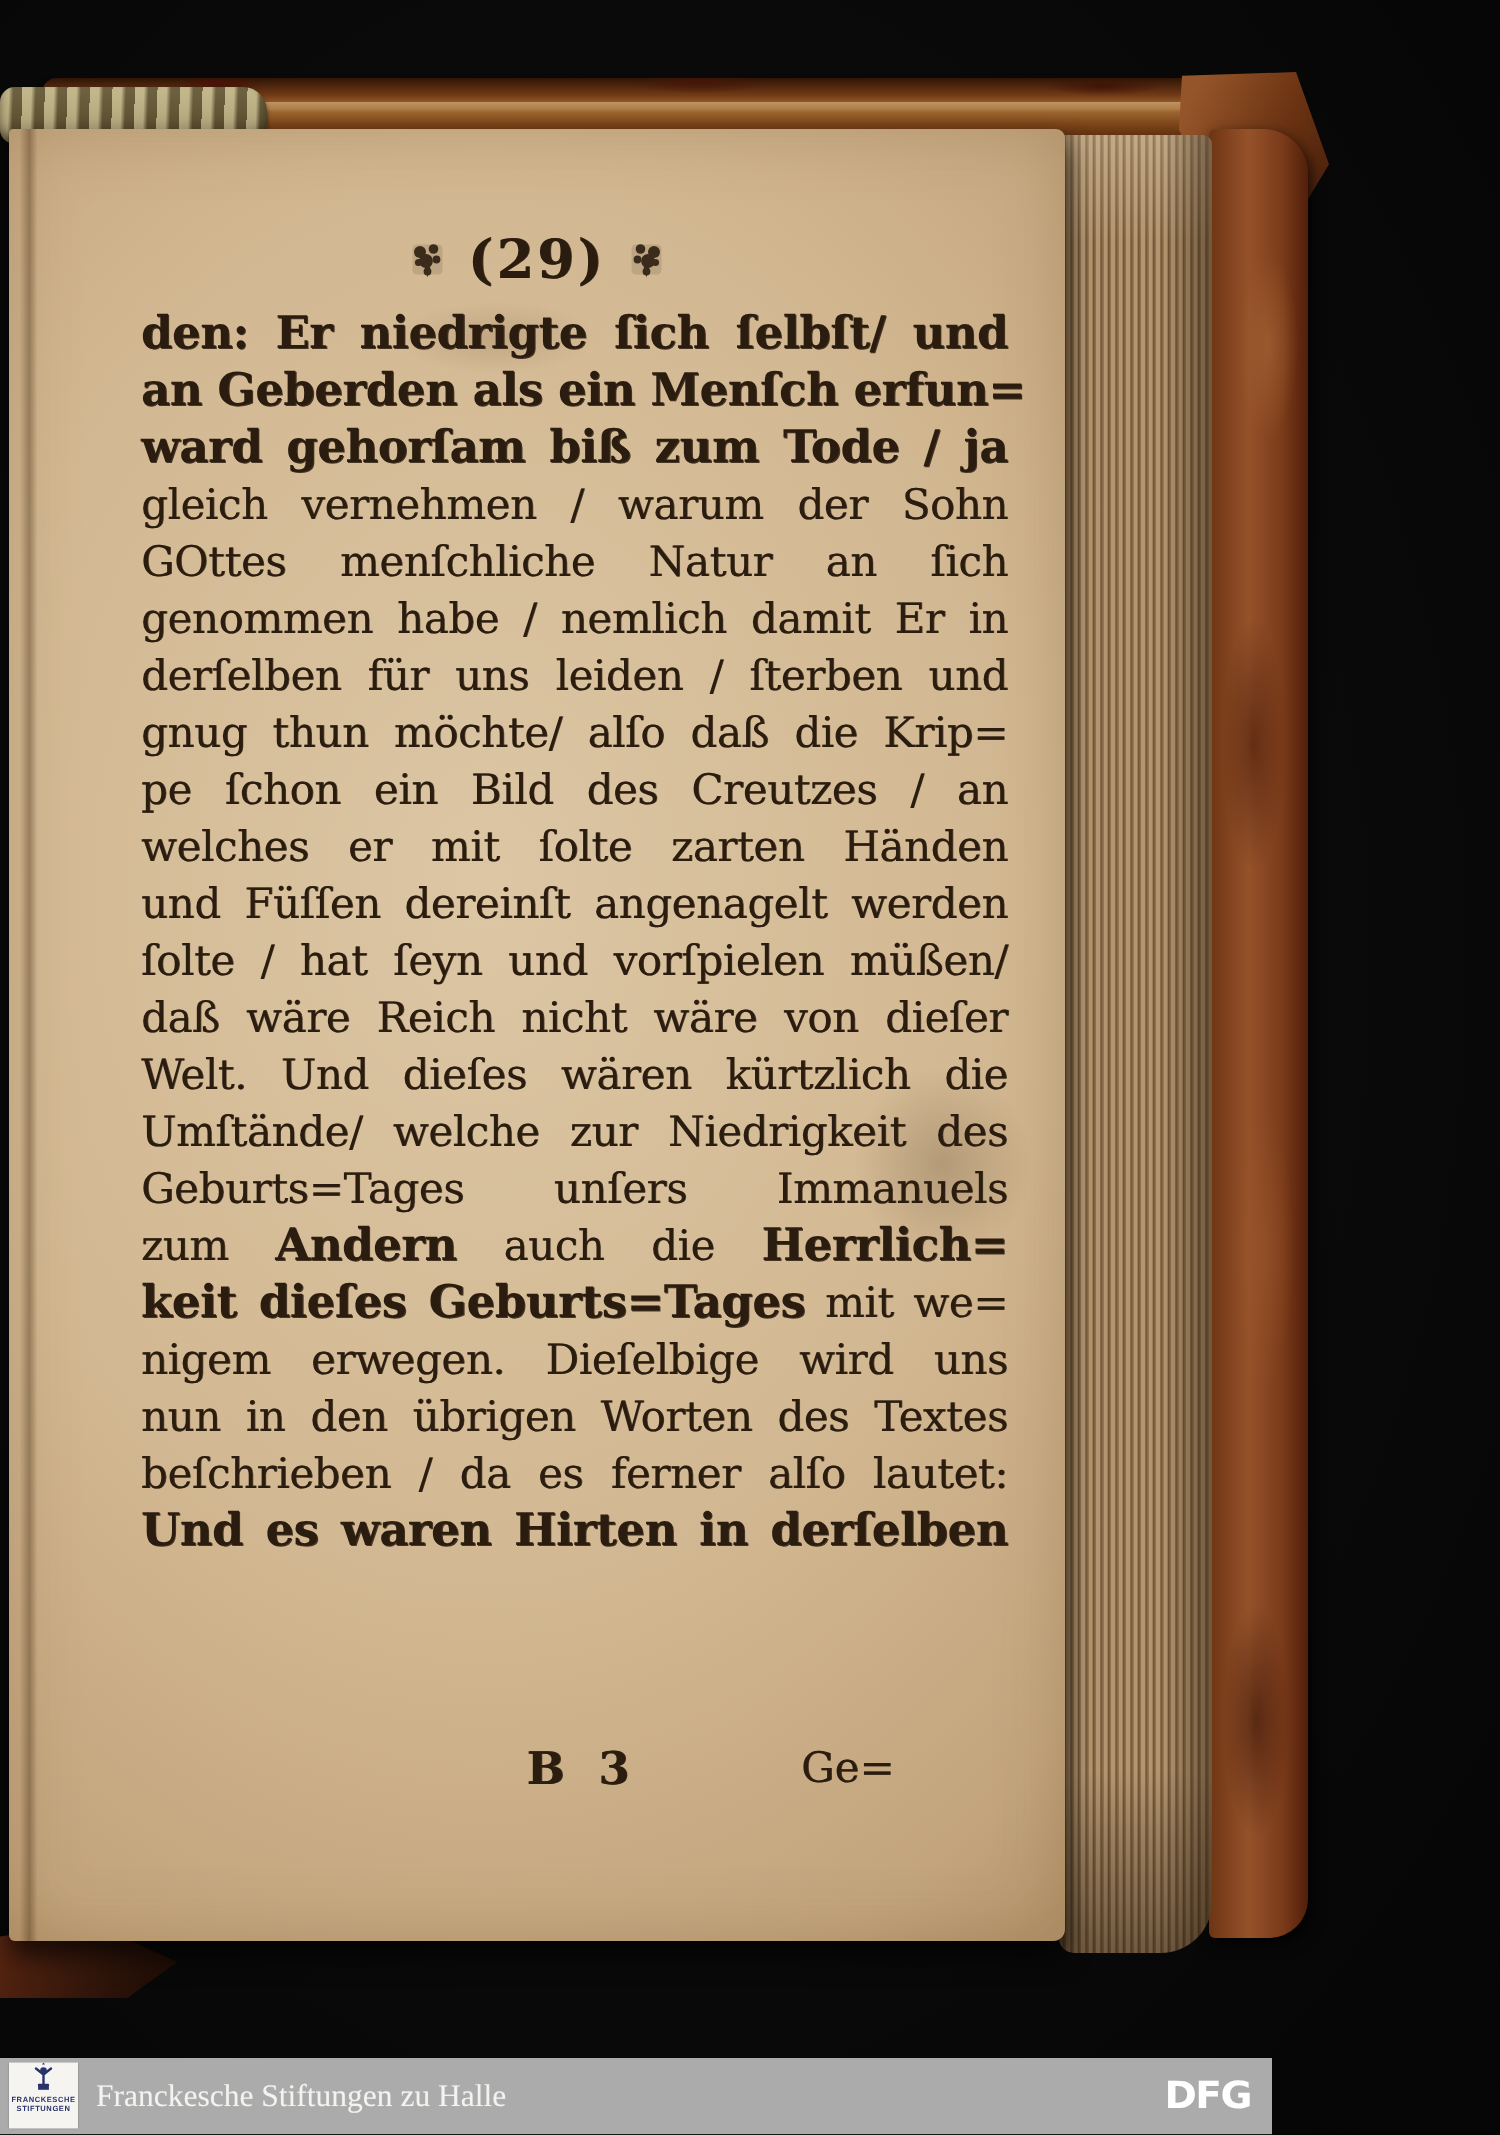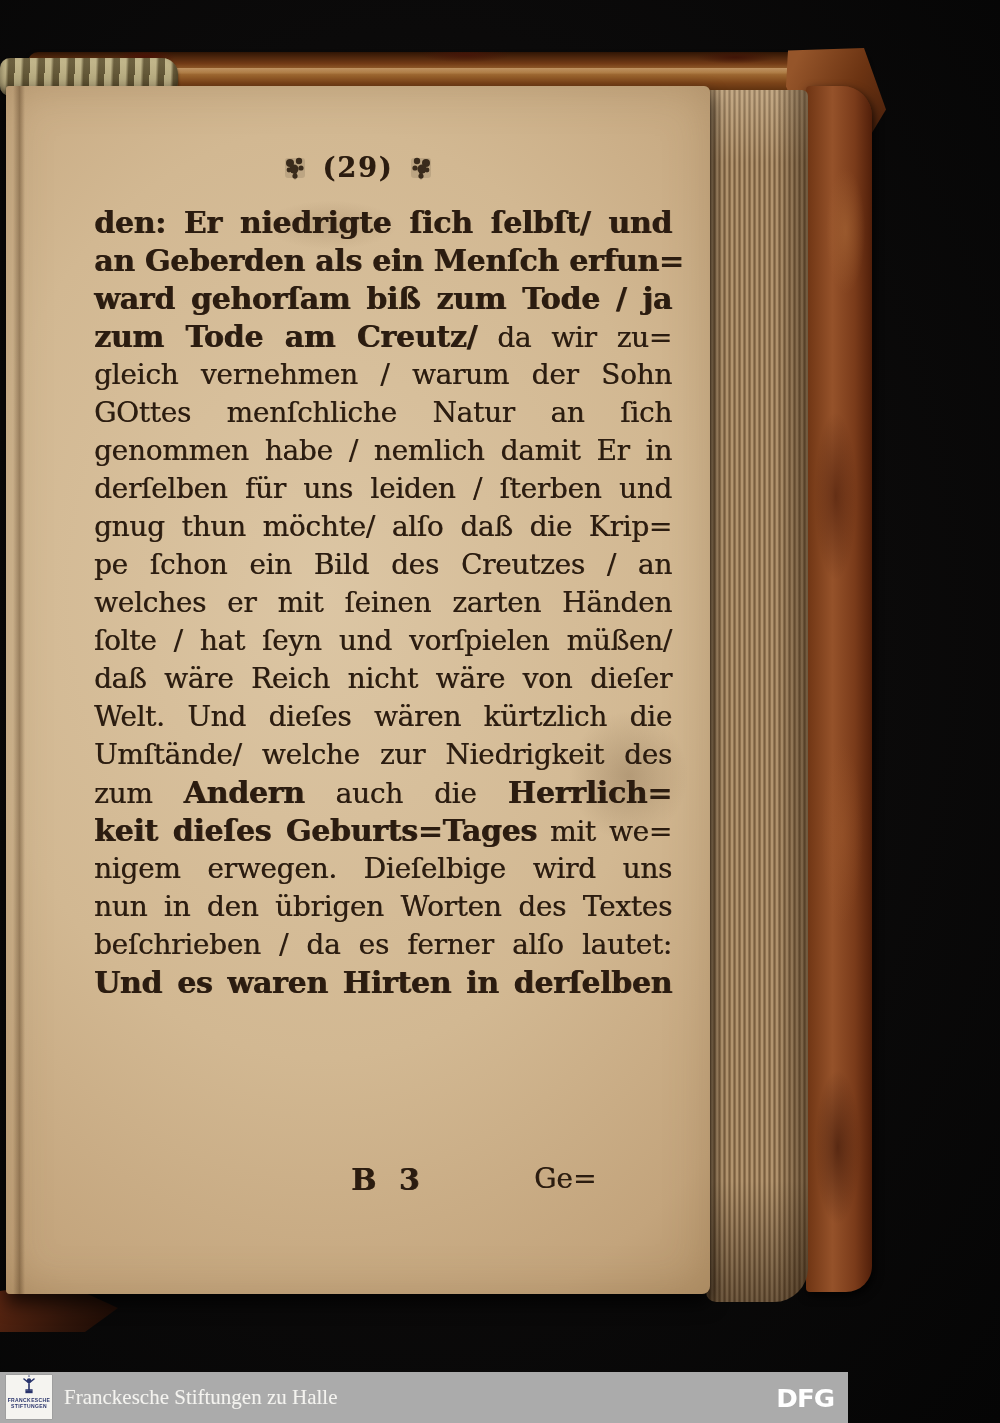--- a/index.html
+++ b/index.html
@@ -79,21 +79,21 @@
   .stain2{
     position:absolute;left:230px;top:104px;width:190px;height:70px;
     background:radial-gradient(closest-side, rgba(90,60,30,.16), rgba(90,60,30,0) 70%);
   }
   
   .page-header{
     position:absolute;left:0;top:66px;width:100%;
     display:flex;justify-content:center;align-items:center;gap:14px;
   }
   .page-number{
-    font-size:27px;font-weight:700;color:#2b1c10;letter-spacing:2px;
+    font-size:36px;font-weight:700;color:#2b1c10;letter-spacing:2px;
     text-shadow:.5px .3px .4px rgba(40,25,10,.75);
   }
   .fleuron{width:26px;height:26px;display:block;opacity:.92;}
   .fleuron.flip{transform:scaleX(-1);}
   .text-block{
     position:absolute;left:88px;top:118px;width:578px;color:#2b1c10;
   }
   .tline{
     height:38px;line-height:38px;font-size:28px;letter-spacing:-0.3px;
     white-space:nowrap;text-align:justify;text-align-last:justify;
@@ -177,32 +177,33 @@
           <path d="M11 17 L13 25 L15 17 Z"></path>
           <circle cx="13" cy="21" r="2.6"></circle>
         </g>
       </svg>
     </div>
 
     <div class="text-block">
         <div class="tline"><span class="bold">den: Er niedrigte ſich ſelbſt/ und</span></div>
         <div class="tline"><span class="bold">an Geberden als ein Menſch erfun=</span></div>
         <div class="tline"><span class="bold">ward gehorſam biß zum Tode / ja</span></div>
-        <div class="tline"><span class="bold">zum Tode am Creutz/</span><span> da wir zu=</span></div>
         <div class="tline"><span>gleich vernehmen / warum der Sohn</span></div>
         <div class="tline"><span>GOttes menſchliche Natur an ſich</span></div>
         <div class="tline"><span>genommen habe / nemlich damit Er in</span></div>
         <div class="tline"><span>derſelben für uns leiden / ſterben und</span></div>
         <div class="tline"><span>gnug thun möchte/ alſo daß die Krip=</span></div>
         <div class="tline"><span>pe ſchon ein Bild des Creutzes / an</span></div>
-        <div class="tline"><span>welches er mit ſeinen zarten Händen</span></div>
+        <div class="tline"><span>welches er mit ſolte zarten Händen</span></div>
+        <div class="tline"><span>und Füſſen dereinſt angenagelt werden</span></div>
         <div class="tline"><span>ſolte / hat ſeyn und vorſpielen müßen/</span></div>
         <div class="tline"><span>daß wäre Reich nicht wäre von dieſer</span></div>
         <div class="tline"><span>Welt. Und dieſes wären kürtzlich die</span></div>
         <div class="tline"><span>Umſtände/ welche zur Niedrigkeit des</span></div>
+        <div class="tline"><span>Geburts=Tages unſers Immanuels</span></div>
         <div class="tline"><span>zum </span><span class="bold">Andern</span><span> auch die </span><span class="bold">Herrlich=</span></div>
         <div class="tline"><span class="bold">keit dieſes Geburts=Tages</span><span> mit we=</span></div>
         <div class="tline"><span>nigem erwegen. Dieſelbige wird uns</span></div>
         <div class="tline"><span>nun in den übrigen Worten des Textes</span></div>
         <div class="tline"><span>beſchrieben / da es ferner alſo lautet:</span></div>
         <div class="tline"><span class="bold">Und es waren Hirten in derſelben</span></div>
       </div>
 
     <div class="sig-line">
       <span class="sig-mark">B 3</span>

